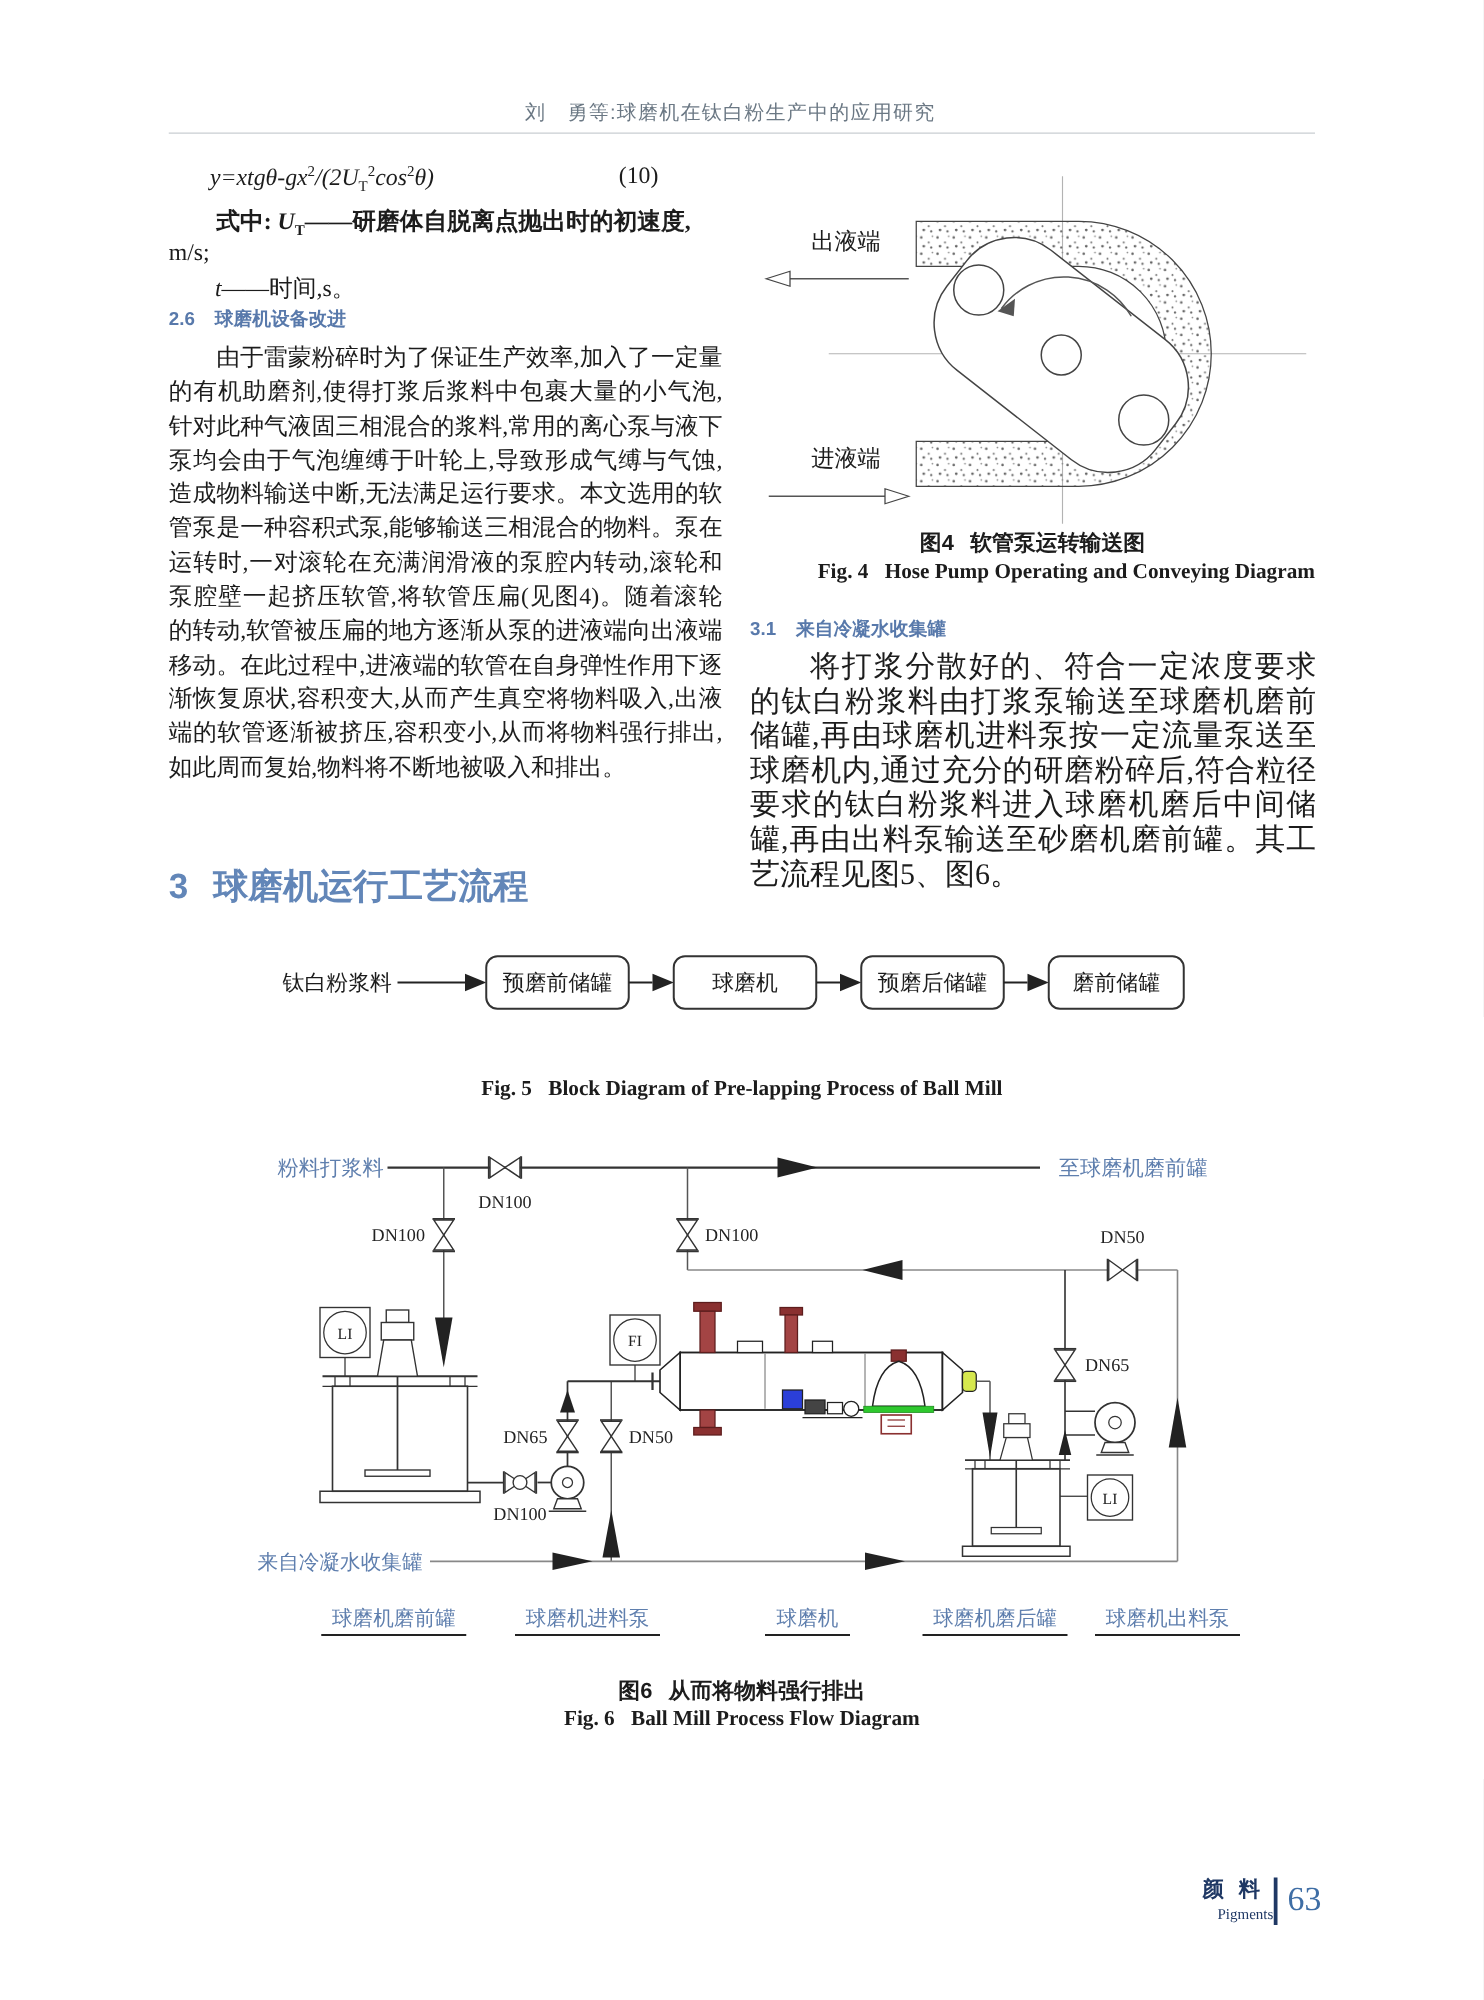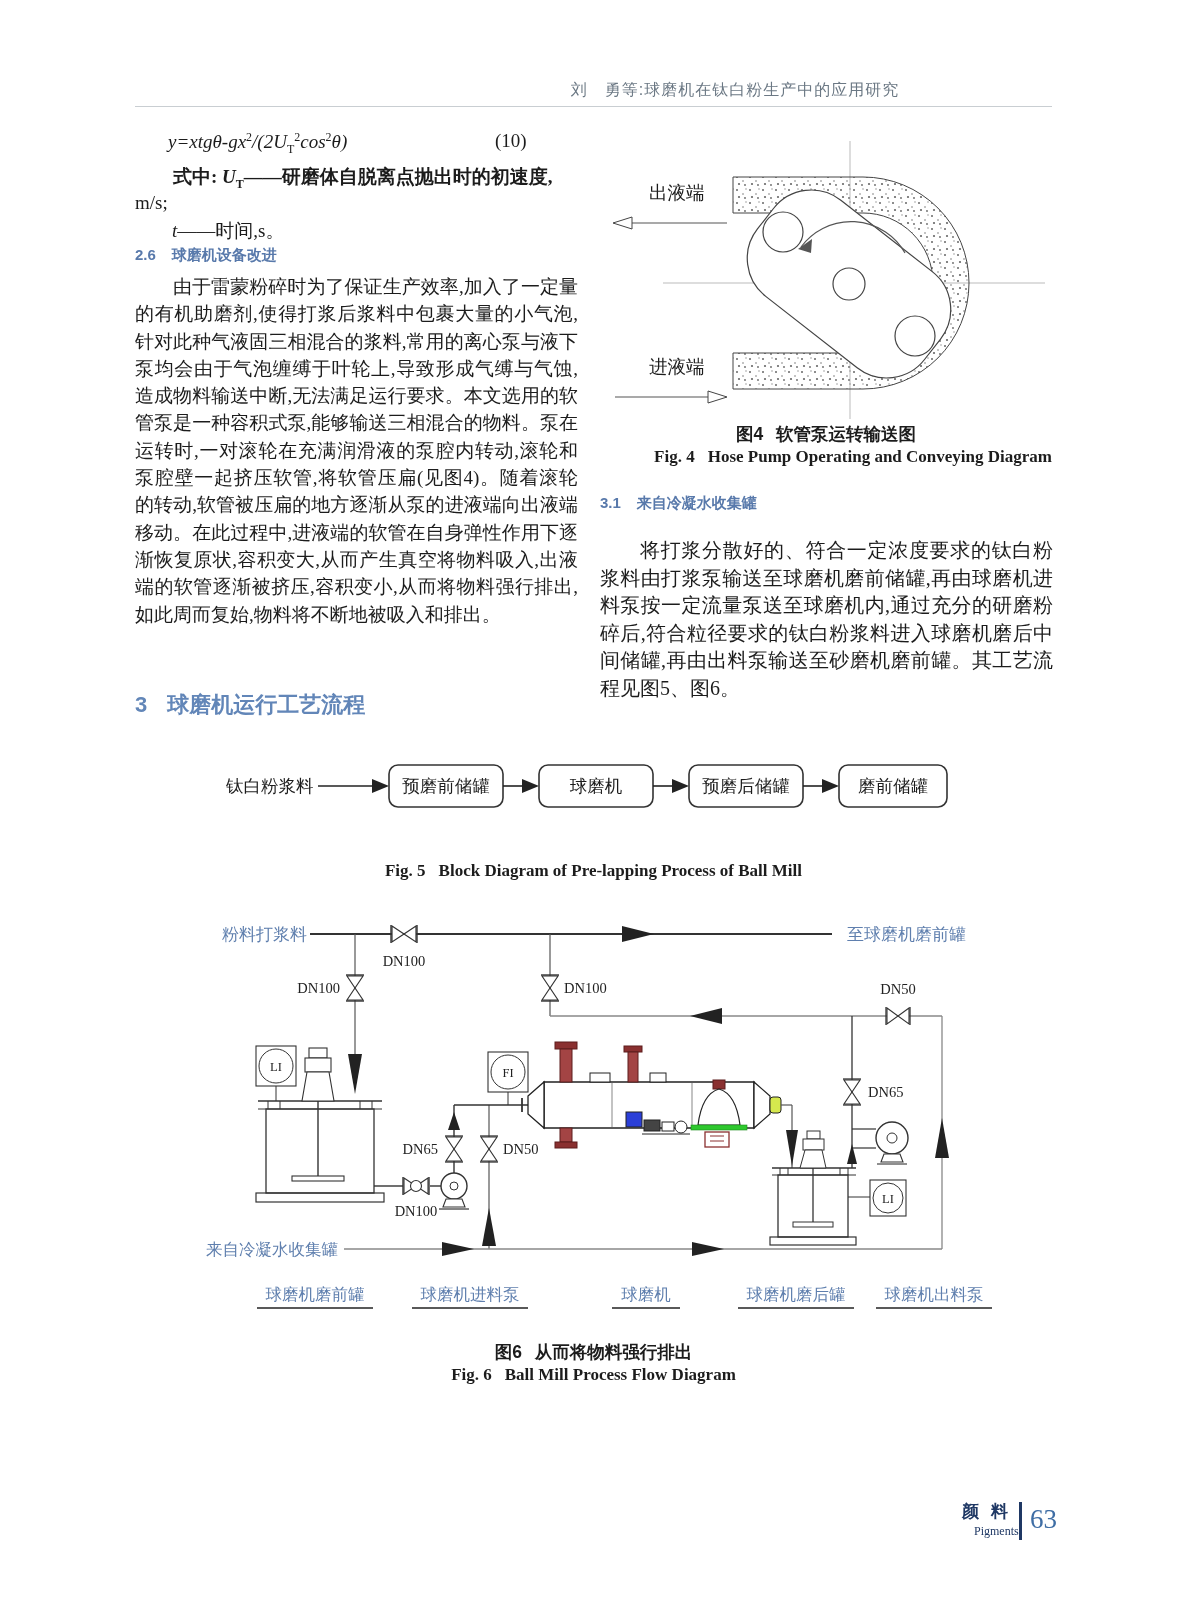--- a/index.html
+++ b/index.html
@@ -1,39 +1,39 @@
 <!DOCTYPE html>
 <html><head>
 <meta charset="utf-8">
 <style>
   html,body { margin:0; padding:0; background:#e8e8e8; }
   .page { position:relative; width:1187px; height:1600px; background:#ffffff; margin:0 auto;
           font-family:"Liberation Serif","DejaVu Serif",serif; color:#1c1c1c; overflow:hidden; }
   .abs { position:absolute; }
-  .running-head { left:420px; top:80px; width:630px; text-align:center; font-size:16px; color:#6b7884; letter-spacing:1px; font-family:"Liberation Sans","DejaVu Sans",sans-serif; }
+  .running-head { left:420px; top:80px; width:630px; text-align:left; font-size:16px; color:#6b7884; letter-spacing:1px; font-family:"Liberation Sans","DejaVu Sans",sans-serif; }
   .head-rule { left:135px; top:106px; width:917px; height:1px; background:#c9ced2; }
 
   .eq-line { left:168px; top:130px; width:410px; font-size:19px; font-style:italic; }
   .eq-num { left:495px; top:130px; font-size:19px; }
   sup.e { font-size:12px; vertical-align:super; font-style:normal; }
   sub.e { font-size:12px; vertical-align:sub; font-style:normal; }
   .eq-where { left:135px; top:164px; width:442px; font-size:19px; text-indent:2em;font-weight:bold; }
   .eq-unit { left:135px; top:192px; font-size:19px; }
   .eq-time { left:172px; top:218px; font-size:19px; }
   .ital { font-style:italic; }
 
   .h-small { font-family:"Liberation Sans","DejaVu Sans",sans-serif; font-weight:bold; font-size:15px; color:#5879ab; }
   .h-small .h-num { margin-right:16px; }
-  .h-big { font-family:"Liberation Sans","DejaVu Sans",sans-serif; font-weight:bold; font-size:22px; color:#6286b8; }
+  .h-big { font-family:"Liberation Sans","DejaVu Sans",sans-serif; font-weight:bold; font-size:28px; color:#6286b8; }
   .h-big .h-num { margin-right:20px; }
   .s26-head { left:135px; top:246px; }
   .s26-para { left:135px; top:273px; width:443px; font-size:19px; line-height:27.3px; text-align:justify; text-indent:2em; }
   .s3-head  { left:135px; top:690px; }
   .s31-head { left:600px; top:494px; }
-  .s31-para { left:600px; top:521px; width:453px; font-size:20px; line-height:27.6px; text-align:justify; text-indent:2em;margin-top:16px; }
+  .s31-para { left:600px; top:521px; width:453px; font-size:24px; line-height:27.6px; text-align:justify; text-indent:2em; }
 
   .caption { font-weight:bold; text-align:center; }
   .cap-cn { font-family:"Liberation Sans","DejaVu Sans",sans-serif; font-size:17.5px; }
   .cap-en { font-family:"Liberation Serif","DejaVu Serif",serif; font-size:17px; }
   .cap-label { margin-right:13px; }
   .fig4-cap-cn { left:600px; top:422px; width:452px; }
   .fig4-cap-en { left:600px; top:447px; width:452px;text-align:right; }
   .fig5-cap-cn { left:135px; top:836px; width:917px; }
   .fig5-cap-en { left:135px; top:861px; width:917px; }
   .fig6-cap-cn { left:135px; top:1340px; width:917px; }

